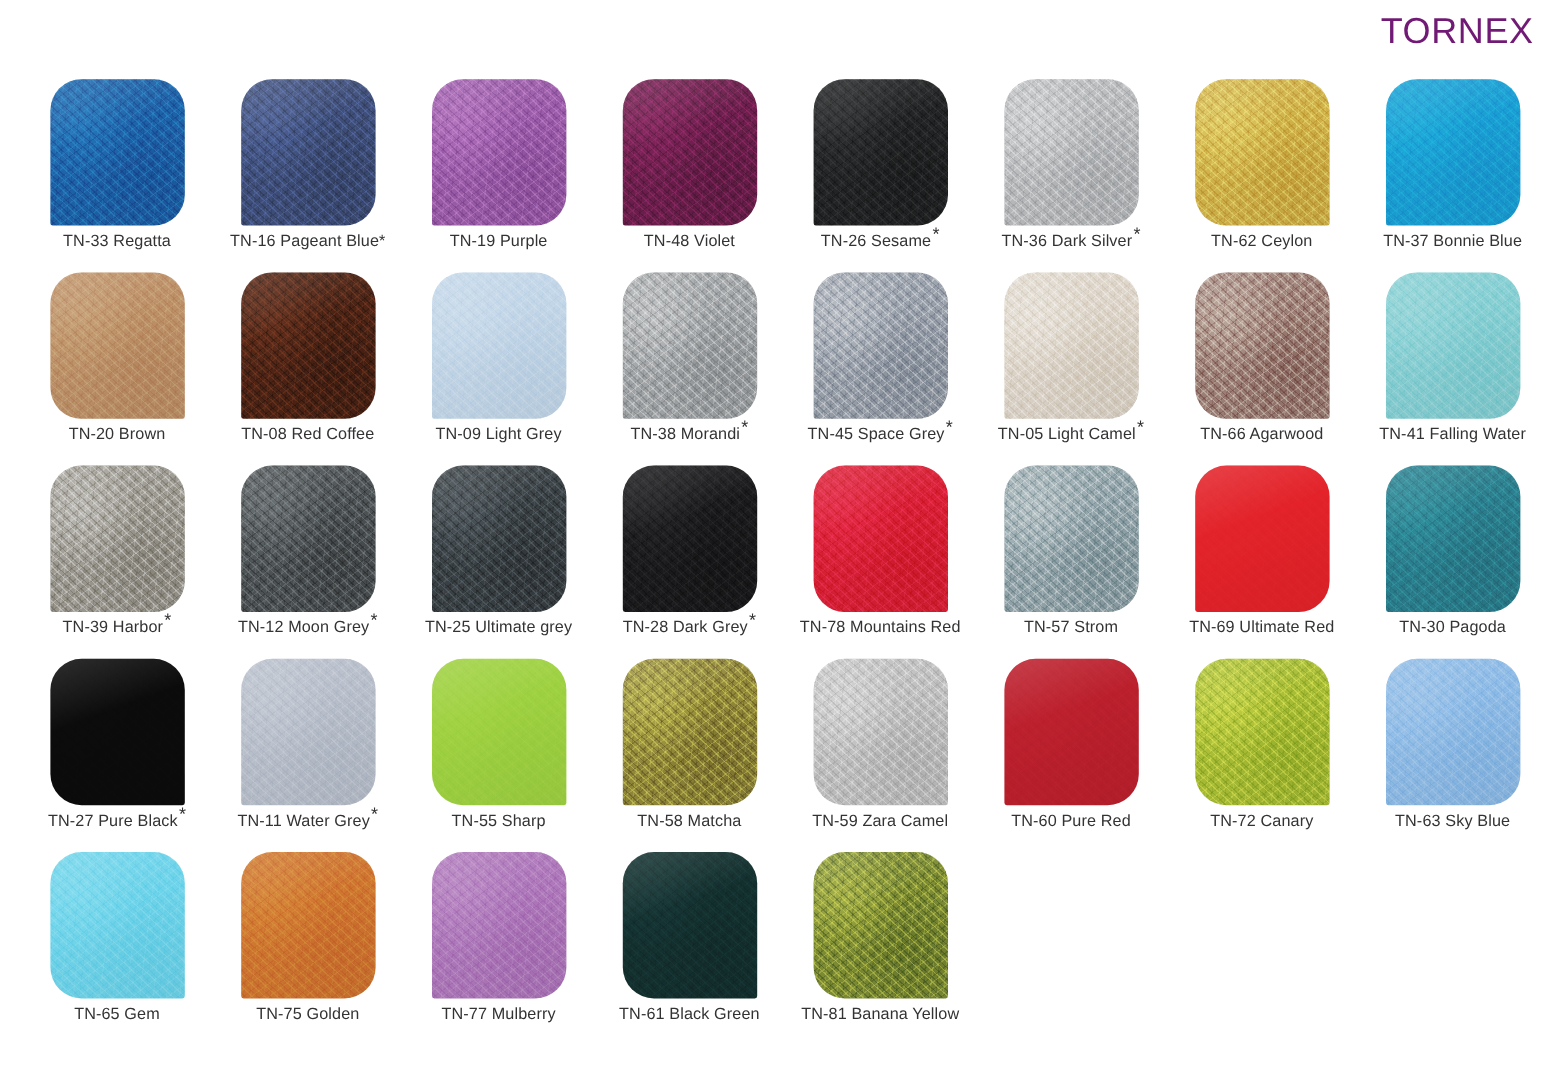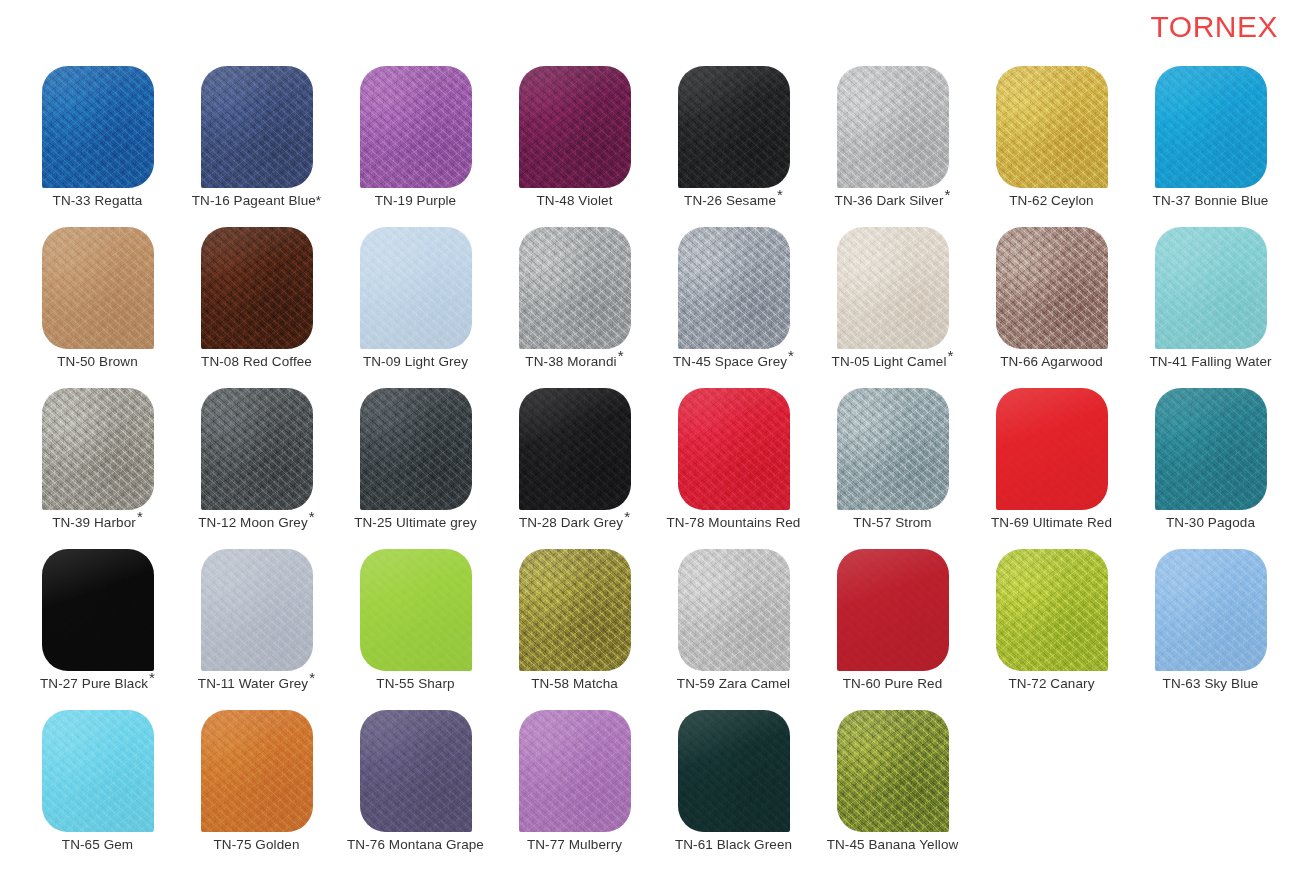--- a/index.html
+++ b/index.html
@@ -25,21 +25,21 @@
     height: 56px;
   }
   .brand-logo {
     position: absolute;
     right: 26px;
     top: 12px;
     font-family: "Liberation Sans", sans-serif;
     font-size: 30px;
     font-weight: 400;
     letter-spacing: 0.5px;
-    color: #ef4444;
+    color: #701a75;
     line-height: 1;
     white-space: nowrap;
   }
 
   
   .swatch-grid {
     position: absolute;
     top: 64px;
     left: 18px;
     width: 1272px;
@@ -227,21 +227,21 @@
       </div>
       <div class="caption"><span>TN-37 Bonnie Blue</span></div>
     </div>
     <div class="swatch-cell">
       <div class="chip-wrap">
         <div class="chip corner-br tex-fine" style="background-color: rgb(189, 145, 104);">
           <div class="tex"></div>
           <div class="sheen"></div>
         </div>
       </div>
-      <div class="caption"><span>TN-50 Brown</span></div>
+      <div class="caption"><span>TN-20 Brown</span></div>
     </div>
     <div class="swatch-cell">
       <div class="chip-wrap">
         <div class="chip tex-coarse" style="background-color: rgb(77, 36, 21);">
           <div class="tex"></div>
           <div class="sheen"></div>
         </div>
       </div>
       <div class="caption"><span>TN-08 Red Coffee</span></div>
     </div>
@@ -456,29 +456,20 @@
       <div class="chip-wrap">
         <div class="chip tex-fine" style="background-color: rgb(207, 118, 48);">
           <div class="tex"></div>
           <div class="sheen"></div>
         </div>
       </div>
       <div class="caption"><span>TN-75  Golden</span></div>
     </div>
     <div class="swatch-cell">
       <div class="chip-wrap">
-        <div class="chip corner-br tex-fine" style="background-color: rgb(92, 85, 120);">
-          <div class="tex"></div>
-          <div class="sheen"></div>
-        </div>
-      </div>
-      <div class="caption"><span>TN-76 Montana Grape</span></div>
-    </div>
-    <div class="swatch-cell">
-      <div class="chip-wrap">
         <div class="chip tex-fine" style="background-color: rgb(174, 120, 186);">
           <div class="tex"></div>
           <div class="sheen"></div>
         </div>
       </div>
       <div class="caption"><span>TN-77  Mulberry</span></div>
     </div>
     <div class="swatch-cell">
       <div class="chip-wrap">
         <div class="chip corner-br tex-fine" style="background-color: rgb(19, 48, 47);">
@@ -488,15 +479,15 @@
       </div>
       <div class="caption"><span>TN-61  Black Green</span></div>
     </div>
     <div class="swatch-cell">
       <div class="chip-wrap">
         <div class="chip corner-br tex-coarse" style="background-color: rgb(126, 141, 52);">
           <div class="tex"></div>
           <div class="sheen"></div>
         </div>
       </div>
-      <div class="caption"><span>TN-45 Banana Yellow</span></div>
+      <div class="caption"><span>TN-81 Banana Yellow</span></div>
     </div>
   </div>
 
 </body></html>

